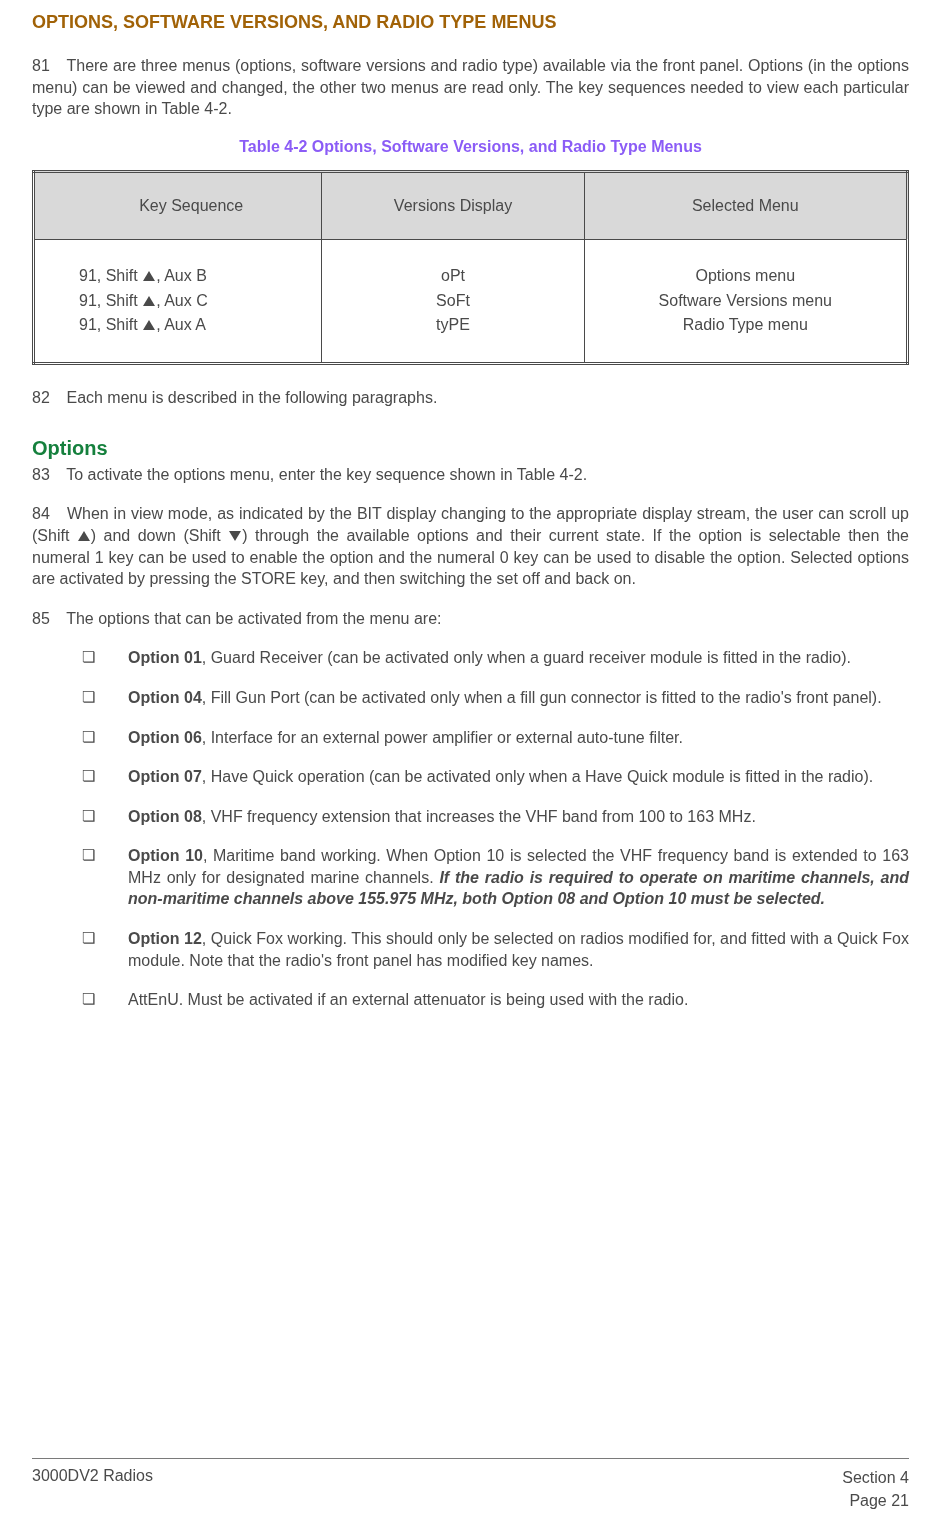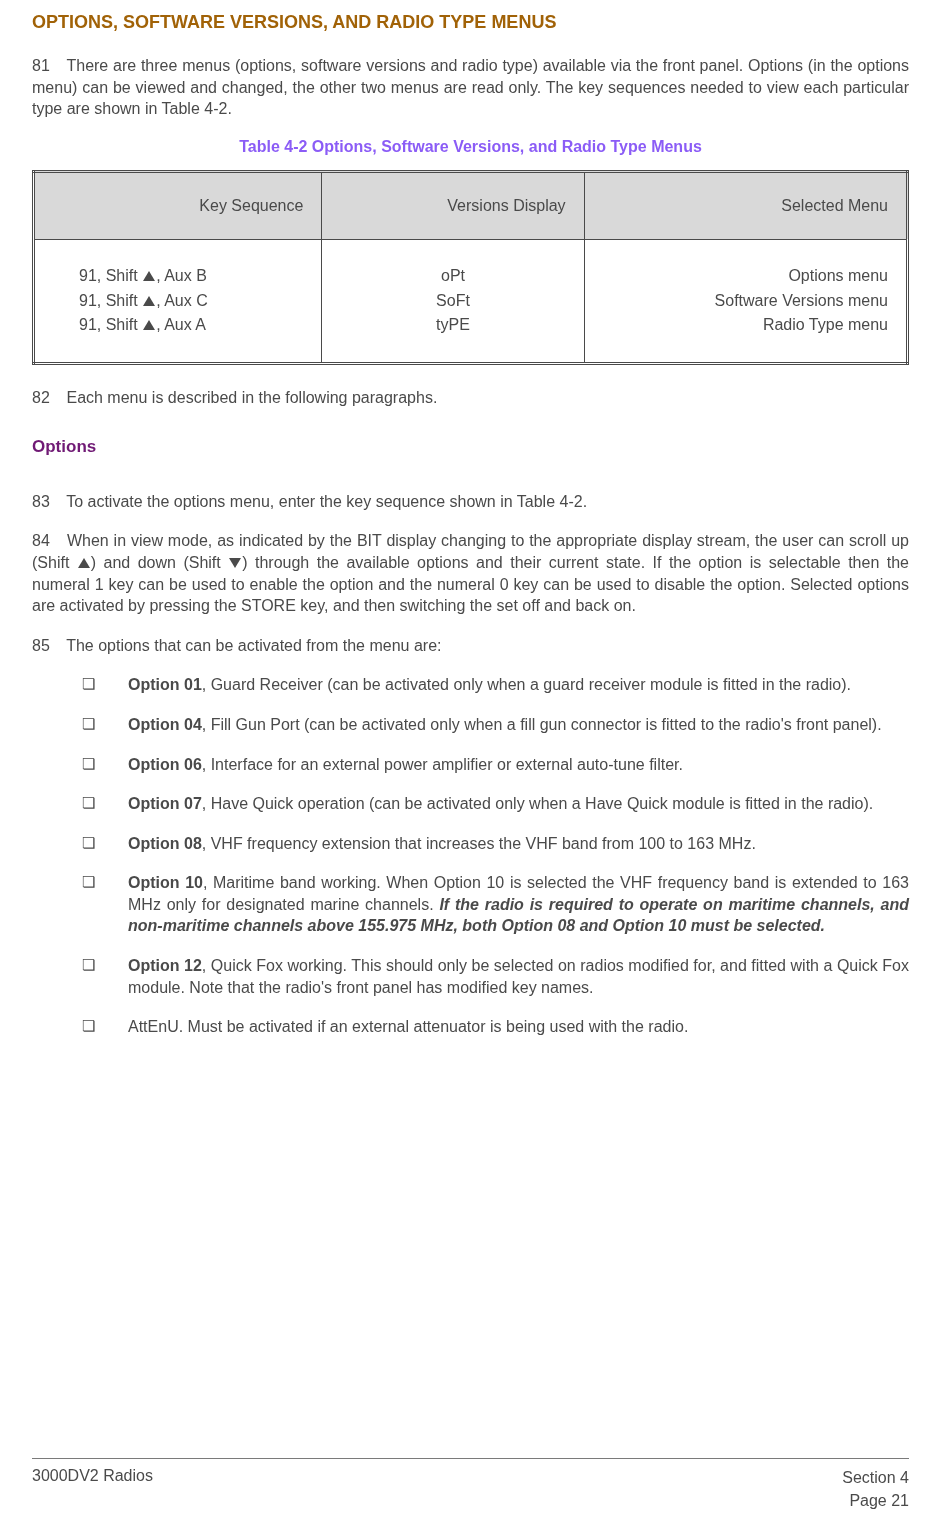--- a/index.html
+++ b/index.html
@@ -13,25 +13,25 @@
     padding: 0 32px;
   }
   .content { padding-top: 12px; }
   h2.section-title {
     font-size: 18px;
     font-weight: bold;
     color: #a16207;
     margin-bottom: 22px;
   }
   h3.subsection {
-    font-size: 17px;
+    font-size: 20px;
     font-weight: bold;
-    color: #701a75;
+    color: #15803d;
     margin-top: 28px;
-    margin-bottom: 34px;
+    margin-bottom: 4px;
   }
   p.para {
     font-size: 16px;
     line-height: 1.35;
     text-align: justify;
     margin-bottom: 18px;
     color: #4a4a4a;
   }
   .num { display: inline-block; min-width: 30px; }
   .table-caption {
@@ -49,27 +49,27 @@
   }
   table.menu-table th, table.menu-table td {
     border: 1px solid #4a4a4a;
     padding: 24px 18px;
     font-size: 16px;
     color: #4a4a4a;
   }
   table.menu-table th {
     background: #d9d9d9;
     font-weight: normal;
-    text-align: right;
+    text-align: center;
     vertical-align: middle;
   }
   table.menu-table td { vertical-align: middle; }
   .col1 { width: 33%; text-align: left; padding-left: 44px !important; }
   .col2 { width: 30%; text-align: center; }
-  .col3 { width: 37%; text-align: right; }
+  .col3 { width: 37%; text-align: center; }
   .cell-line { line-height: 1.55; }
   .tri-up {
     display: inline-block;
     width: 0; height: 0;
     border-left: 6px solid transparent;
     border-right: 6px solid transparent;
     border-bottom: 10px solid #4a4a4a;
     vertical-align: baseline;
     margin: 0 1px;
   }

